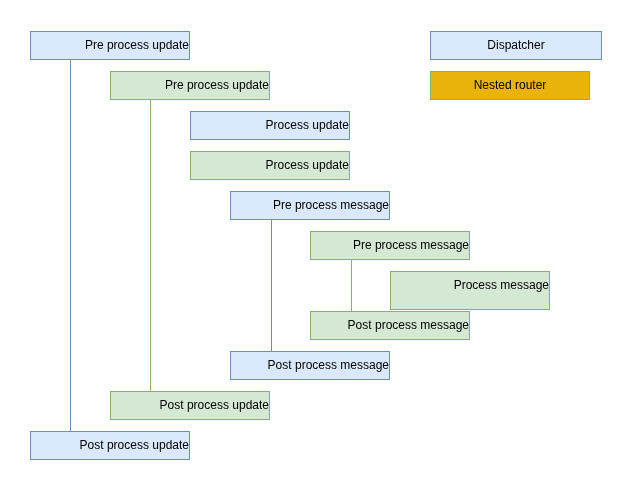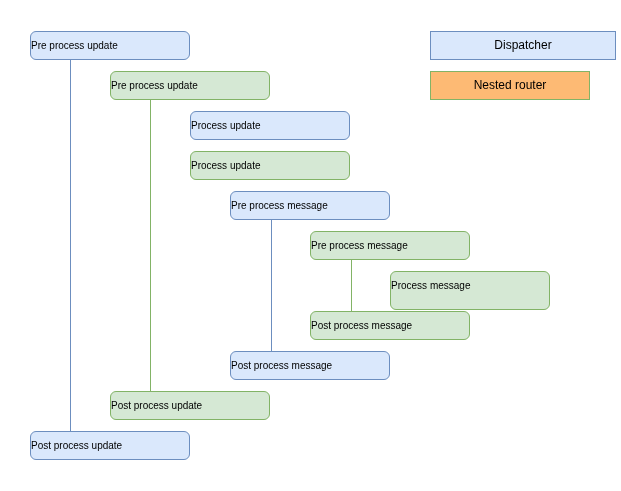--- a/index.html
+++ b/index.html
@@ -15,28 +15,27 @@
     background: #ffffff;
     overflow: hidden;
     font-family: "Liberation Sans", "DejaVu Sans", sans-serif;
   }
   .node {
     position: absolute;
     box-sizing: border-box;
     width: 160px;
     height: 29px;
     line-height: 27px;
-    text-align: left;
-    font-size: 10px;
+    text-align: right;
+    font-size: 12px;
     color: #000000;
     border-width: 1px;
     border-style: solid;
     white-space: nowrap;
     overflow: hidden;
-    border-radius: 6px;
   }
   .node.dispatcher {
     background: #dae8fc;
     border-color: #6c8ebf;
   }
   .node.router {
     background: #d5e8d4;
     border-color: #82b366;
   }
   .edge {
@@ -60,21 +59,21 @@
     color: #000000;
     border-width: 1px;
     border-style: solid;
     white-space: nowrap;
   }
   .legend-node.dispatcher {
     background: #dae8fc;
     border-color: #6c8ebf;
   }
   .legend-node.router {
-    background: #fdba74;
+    background: #eab308;
     border-color: #82b366;
   }
 </style>
 </head>
 <body>
 
 <div id="canvas" style="width: 621px; height: 491px; background: rgb(255, 255, 255);">
   <div id="edge-layer">
       <div class="edge dispatcher" style="left: 70px; top: 60px; height: 371px;"></div>
       <div class="edge router" style="left: 150px; top: 100px; height: 291px;"></div>
@@ -88,16 +87,16 @@
       <div class="node router" style="left: 190px; top: 151px; width: 160px; height: 29px; line-height: 27px;">Process update</div>
       <div class="node dispatcher" style="left: 230px; top: 191px; width: 160px; height: 29px; line-height: 27px;">Pre process message</div>
       <div class="node router" style="left: 310px; top: 231px; width: 160px; height: 29px; line-height: 27px;">Pre process message</div>
       <div class="node router" style="left: 390px; top: 271px; width: 160px; height: 39px; line-height: 27px;">Process message</div>
       <div class="node router" style="left: 310px; top: 311px; width: 160px; height: 29px; line-height: 27px;">Post process message</div>
       <div class="node dispatcher" style="left: 230px; top: 351px; width: 160px; height: 29px; line-height: 27px;">Post process message</div>
       <div class="node router" style="left: 110px; top: 391px; width: 160px; height: 29px; line-height: 27px;">Post process update</div>
       <div class="node dispatcher" style="left: 30px; top: 431px; width: 160px; height: 29px; line-height: 27px;">Post process update</div>
     </div>
   <div id="legend-layer">
-      <div class="legend-node dispatcher" style="left: 430px; top: 31px; width: 186px; height: 29px; line-height: 27px;">Dispatcher</div>
+      <div class="legend-node dispatcher" style="left: 430px; top: 31px; width: 172px; height: 29px; line-height: 27px;">Dispatcher</div>
       <div class="legend-node router" style="left: 430px; top: 71px; width: 160px; height: 29px; line-height: 27px;">Nested router</div>
     </div>
 </div>
 
 </body></html>

